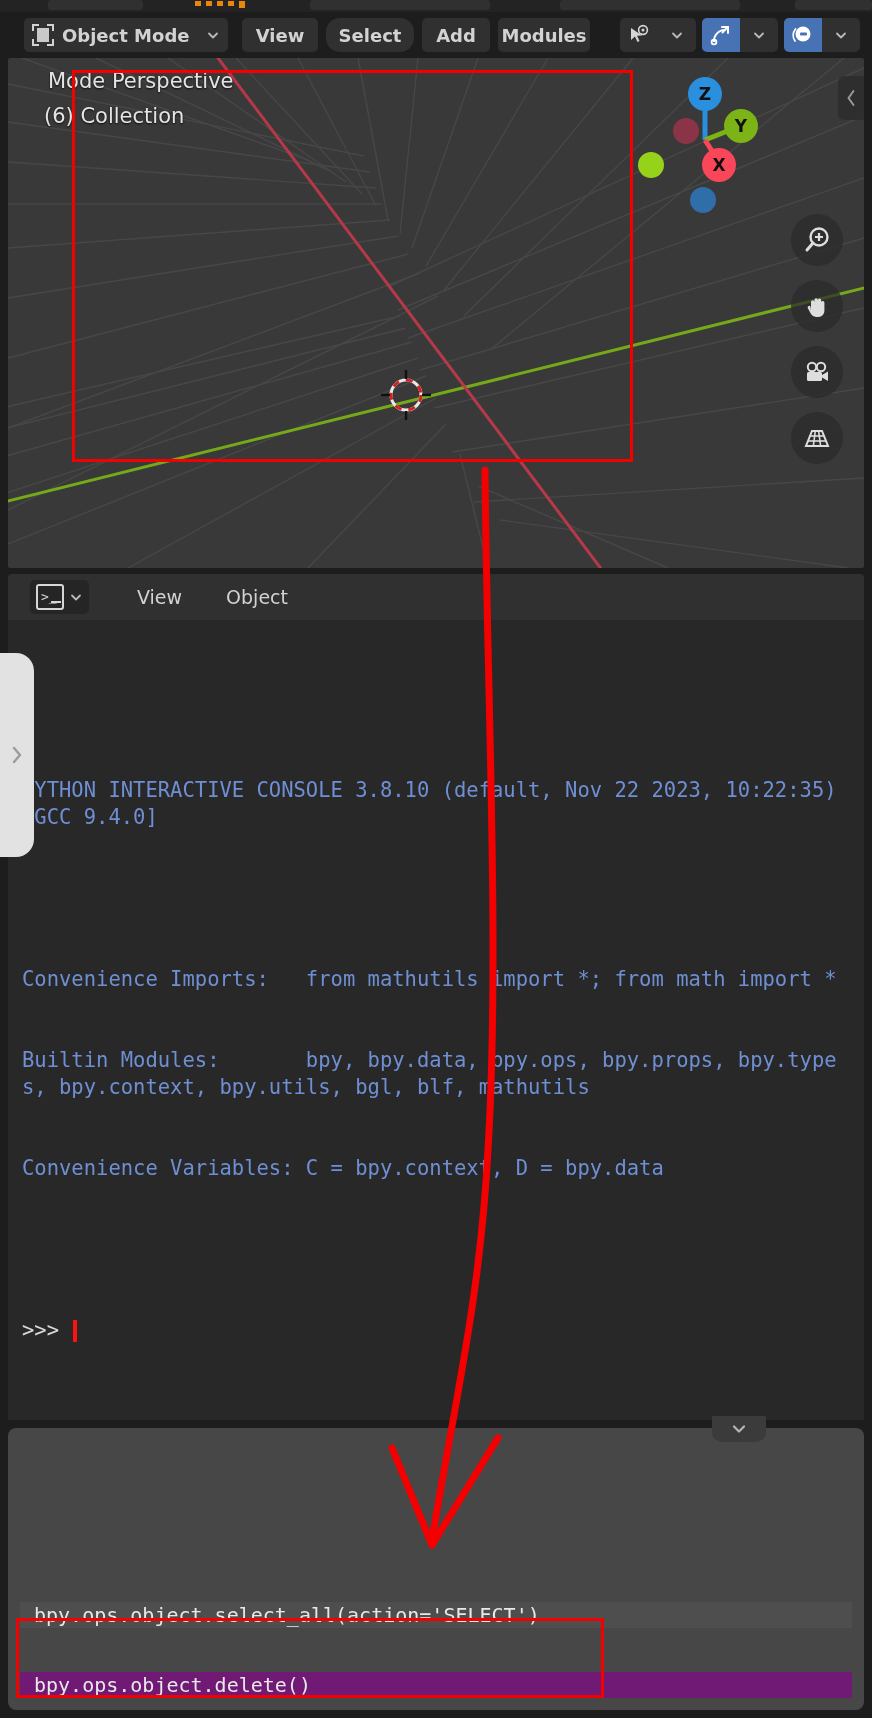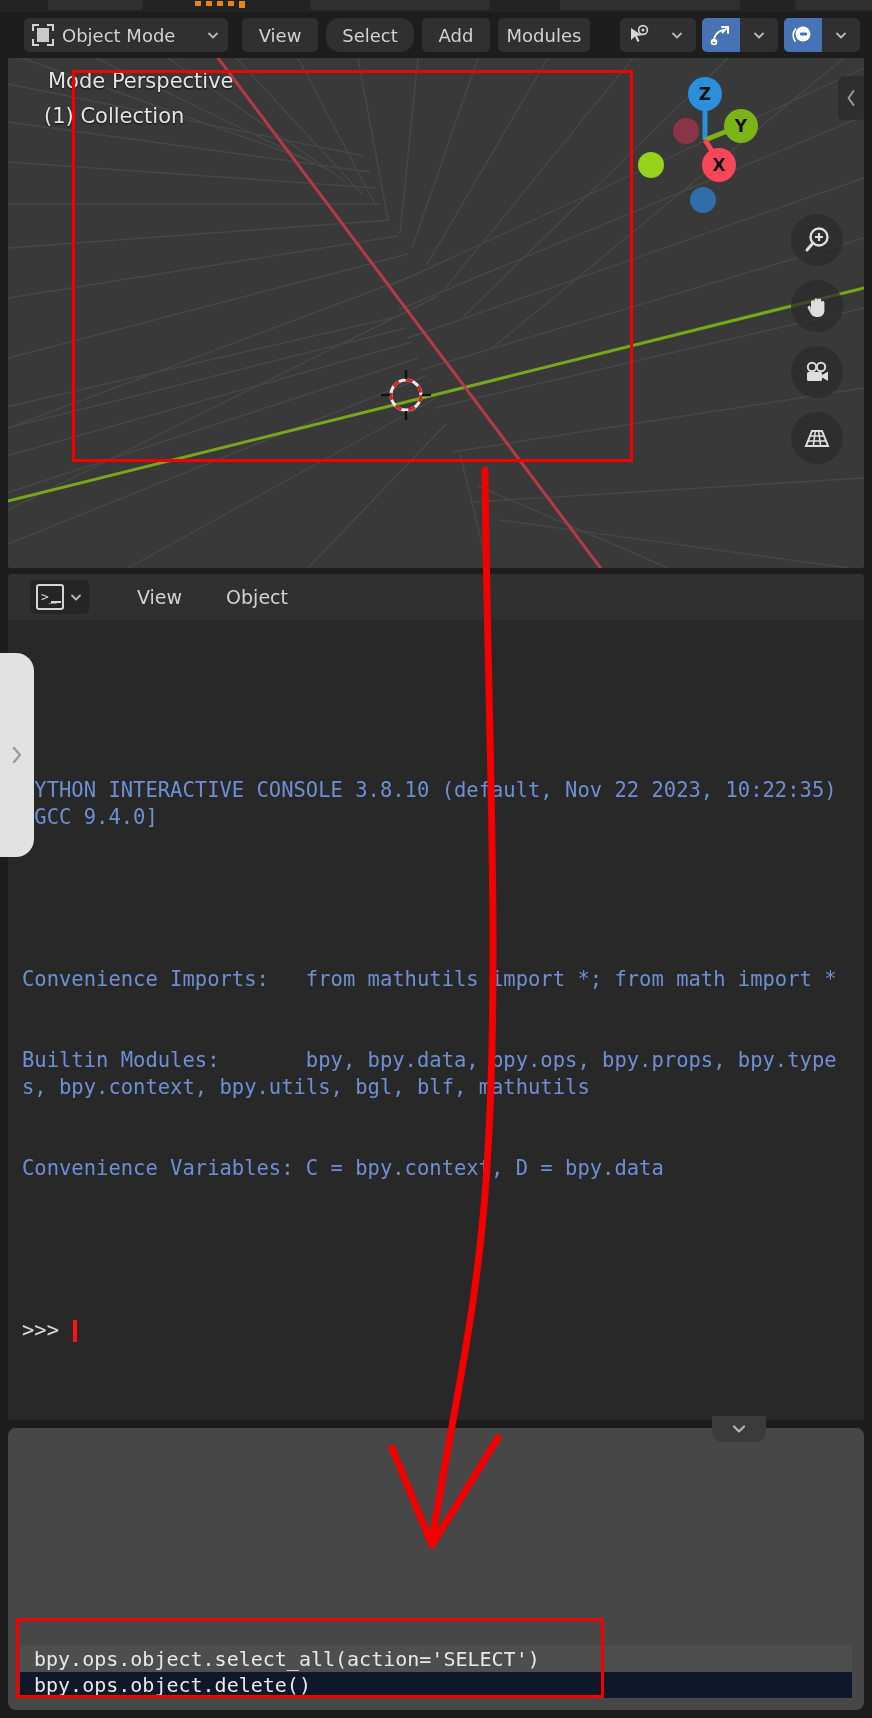--- a/index.html
+++ b/index.html
@@ -13,20 +13,21 @@
 
   
   .topstrip { position: absolute; left: 0; top: 0; width: 872px; height: 12px; background: #232323; }
   .topstrip .tspill { position: absolute; top: 0; height: 10px; background: #303030; border-radius: 3px; }
   .topstrip .dash { position: absolute; top: 1px; width: 6px; height: 5px; background: #e8870a; }
 
   
   .vp-header {
     position: absolute; left: 8px; top: 12px; width: 856px; height: 46px;
     background: #1d1d1d;
+    font-weight: bold;
   }
   .hbtn {
     position: absolute; top: 6px; height: 34px;
     background: #303030; border-radius: 5px;
     display: flex; align-items: center; justify-content: center;
     color: #d2d2d2; font-size: 18px; white-space: nowrap;
   }
   .hbtn.mode { left: 16px; width: 204px; padding: 0 8px; justify-content: flex-start; gap: 8px; }
   .modeicon { width: 22px; height: 22px; position: relative; flex: 0 0 auto; }
   .modeicon i { position: absolute; background: #d2d2d2; }
@@ -106,24 +107,24 @@
   
   .info-panel {
     position: absolute; left: 8px; top: 1428px; width: 856px; height: 282px;
     background: #474747; border-radius: 8px;
   }
   .info-collapse { position: absolute; right: 98px; top: -12px; width: 54px; height: 26px; background: #3b3b3b; border-radius: 0 0 10px 10px; display: flex; align-items: center; justify-content: center; }
   .info-lines { position: absolute; left: 12px; right: 12px; bottom: 12px; }
   .info-row {
     height: 26px; line-height: 26px;
     font-family: "DejaVu Sans Mono", monospace; font-size: 20px; color: #e8e8e8;
-    padding-left: 14px; white-space: nowrap;
+    padding-left: 14px; white-space: nowrap; margin-top: 44px;
   }
   .info-row.even { background: #4e4e4e; }
-  .info-row.odd { background: #0f172a; }
+  .info-row.odd { background: #701a75; }
 
   
   .anno { position: absolute; left: 0; top: 0; width: 872px; height: 1718px; pointer-events: none; }
   .redbox { position: absolute; border: 3px solid #f40000; }
   .redbox.viewport-box { left: 72px; top: 70px; width: 561px; height: 392px; }
   .redbox.code-box { left: 16px; top: 1618px; width: 588px; height: 80px; }
 </style>
 </head>
 <body>
 
@@ -276,21 +277,21 @@
         <line x1="14" y1="0" x2="300" y2="102"></line>
       </g>
 
       <g clip-path="url(#vpclip)">
         <line x1="-20" y1="448" x2="880" y2="224" stroke="#7cb317" stroke-width="3" opacity="0.92"></line>
         <line x1="150" y1="-80" x2="600" y2="520" stroke="#c0394b" stroke-width="3" opacity="0.92"></line>
       </g>
     </svg>
 
     <div class="vp-text l1">Mode Perspective</div>
-    <div class="vp-text l2">(1) Collection</div>
+    <div class="vp-text l2">(6) Collection</div>
 
     <div class="cursor3d">
       <svg width="50" height="50" viewBox="0 0 50 50">
         <circle cx="25" cy="25" r="15" fill="none" stroke="#e8e8e8" stroke-width="3"></circle>
         <circle cx="25" cy="25" r="15" fill="none" stroke="#d42222" stroke-width="3" stroke-dasharray="7 7"></circle>
         <line x1="25" y1="0" x2="25" y2="9" stroke="#111" stroke-width="2.4"></line>
         <line x1="25" y1="41" x2="25" y2="50" stroke="#111" stroke-width="2.4"></line>
         <line x1="0" y1="25" x2="9" y2="25" stroke="#111" stroke-width="2.4"></line>
         <line x1="41" y1="25" x2="50" y2="25" stroke="#111" stroke-width="2.4"></line>
       </svg>

